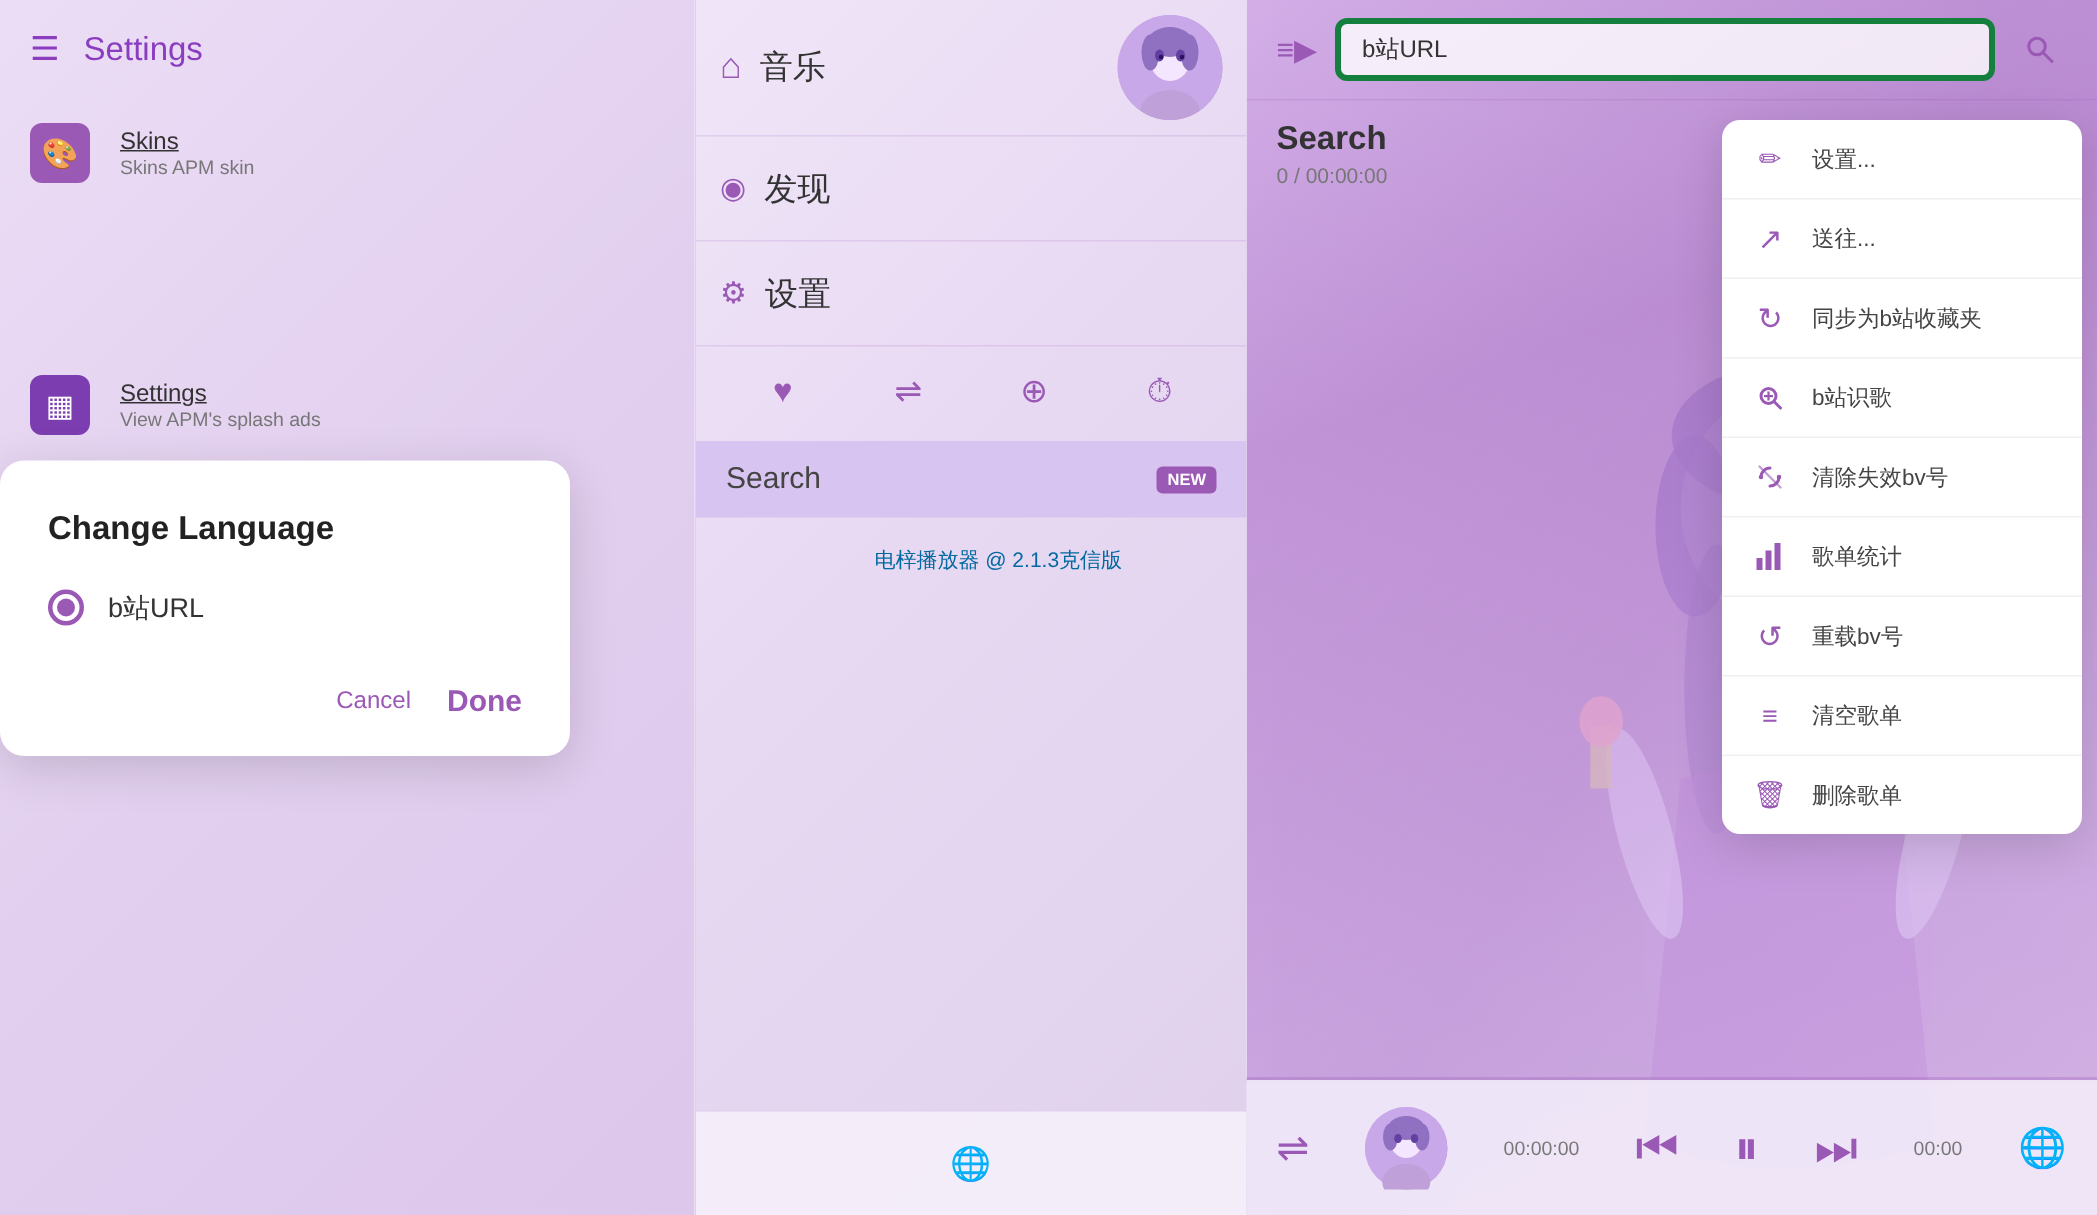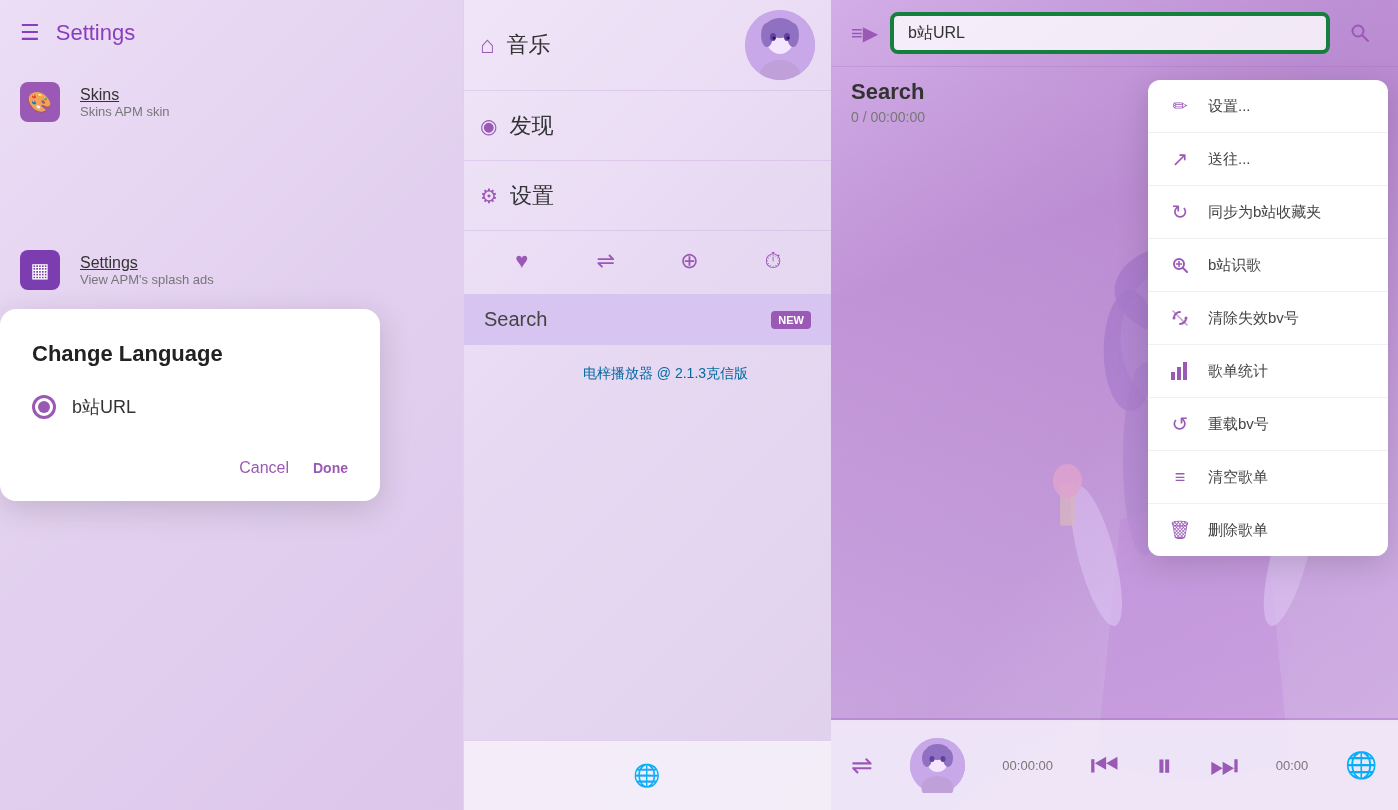--- a/index.html
+++ b/index.html
@@ -153,21 +153,21 @@
       color: #9B59B6;
       font-size: 16px;
       background: none;
       border: none;
       cursor: pointer;
       font-weight: 500;
     }
 
     .dialog-btn-done {
       color: #9B59B6;
-      font-size: 14px;
+      font-size: 20px;
       background: none;
       border: none;
       cursor: pointer;
       font-weight: 600;
     }
 
     
     .middle-panel {
       width: 368px;
       height: 810px;

